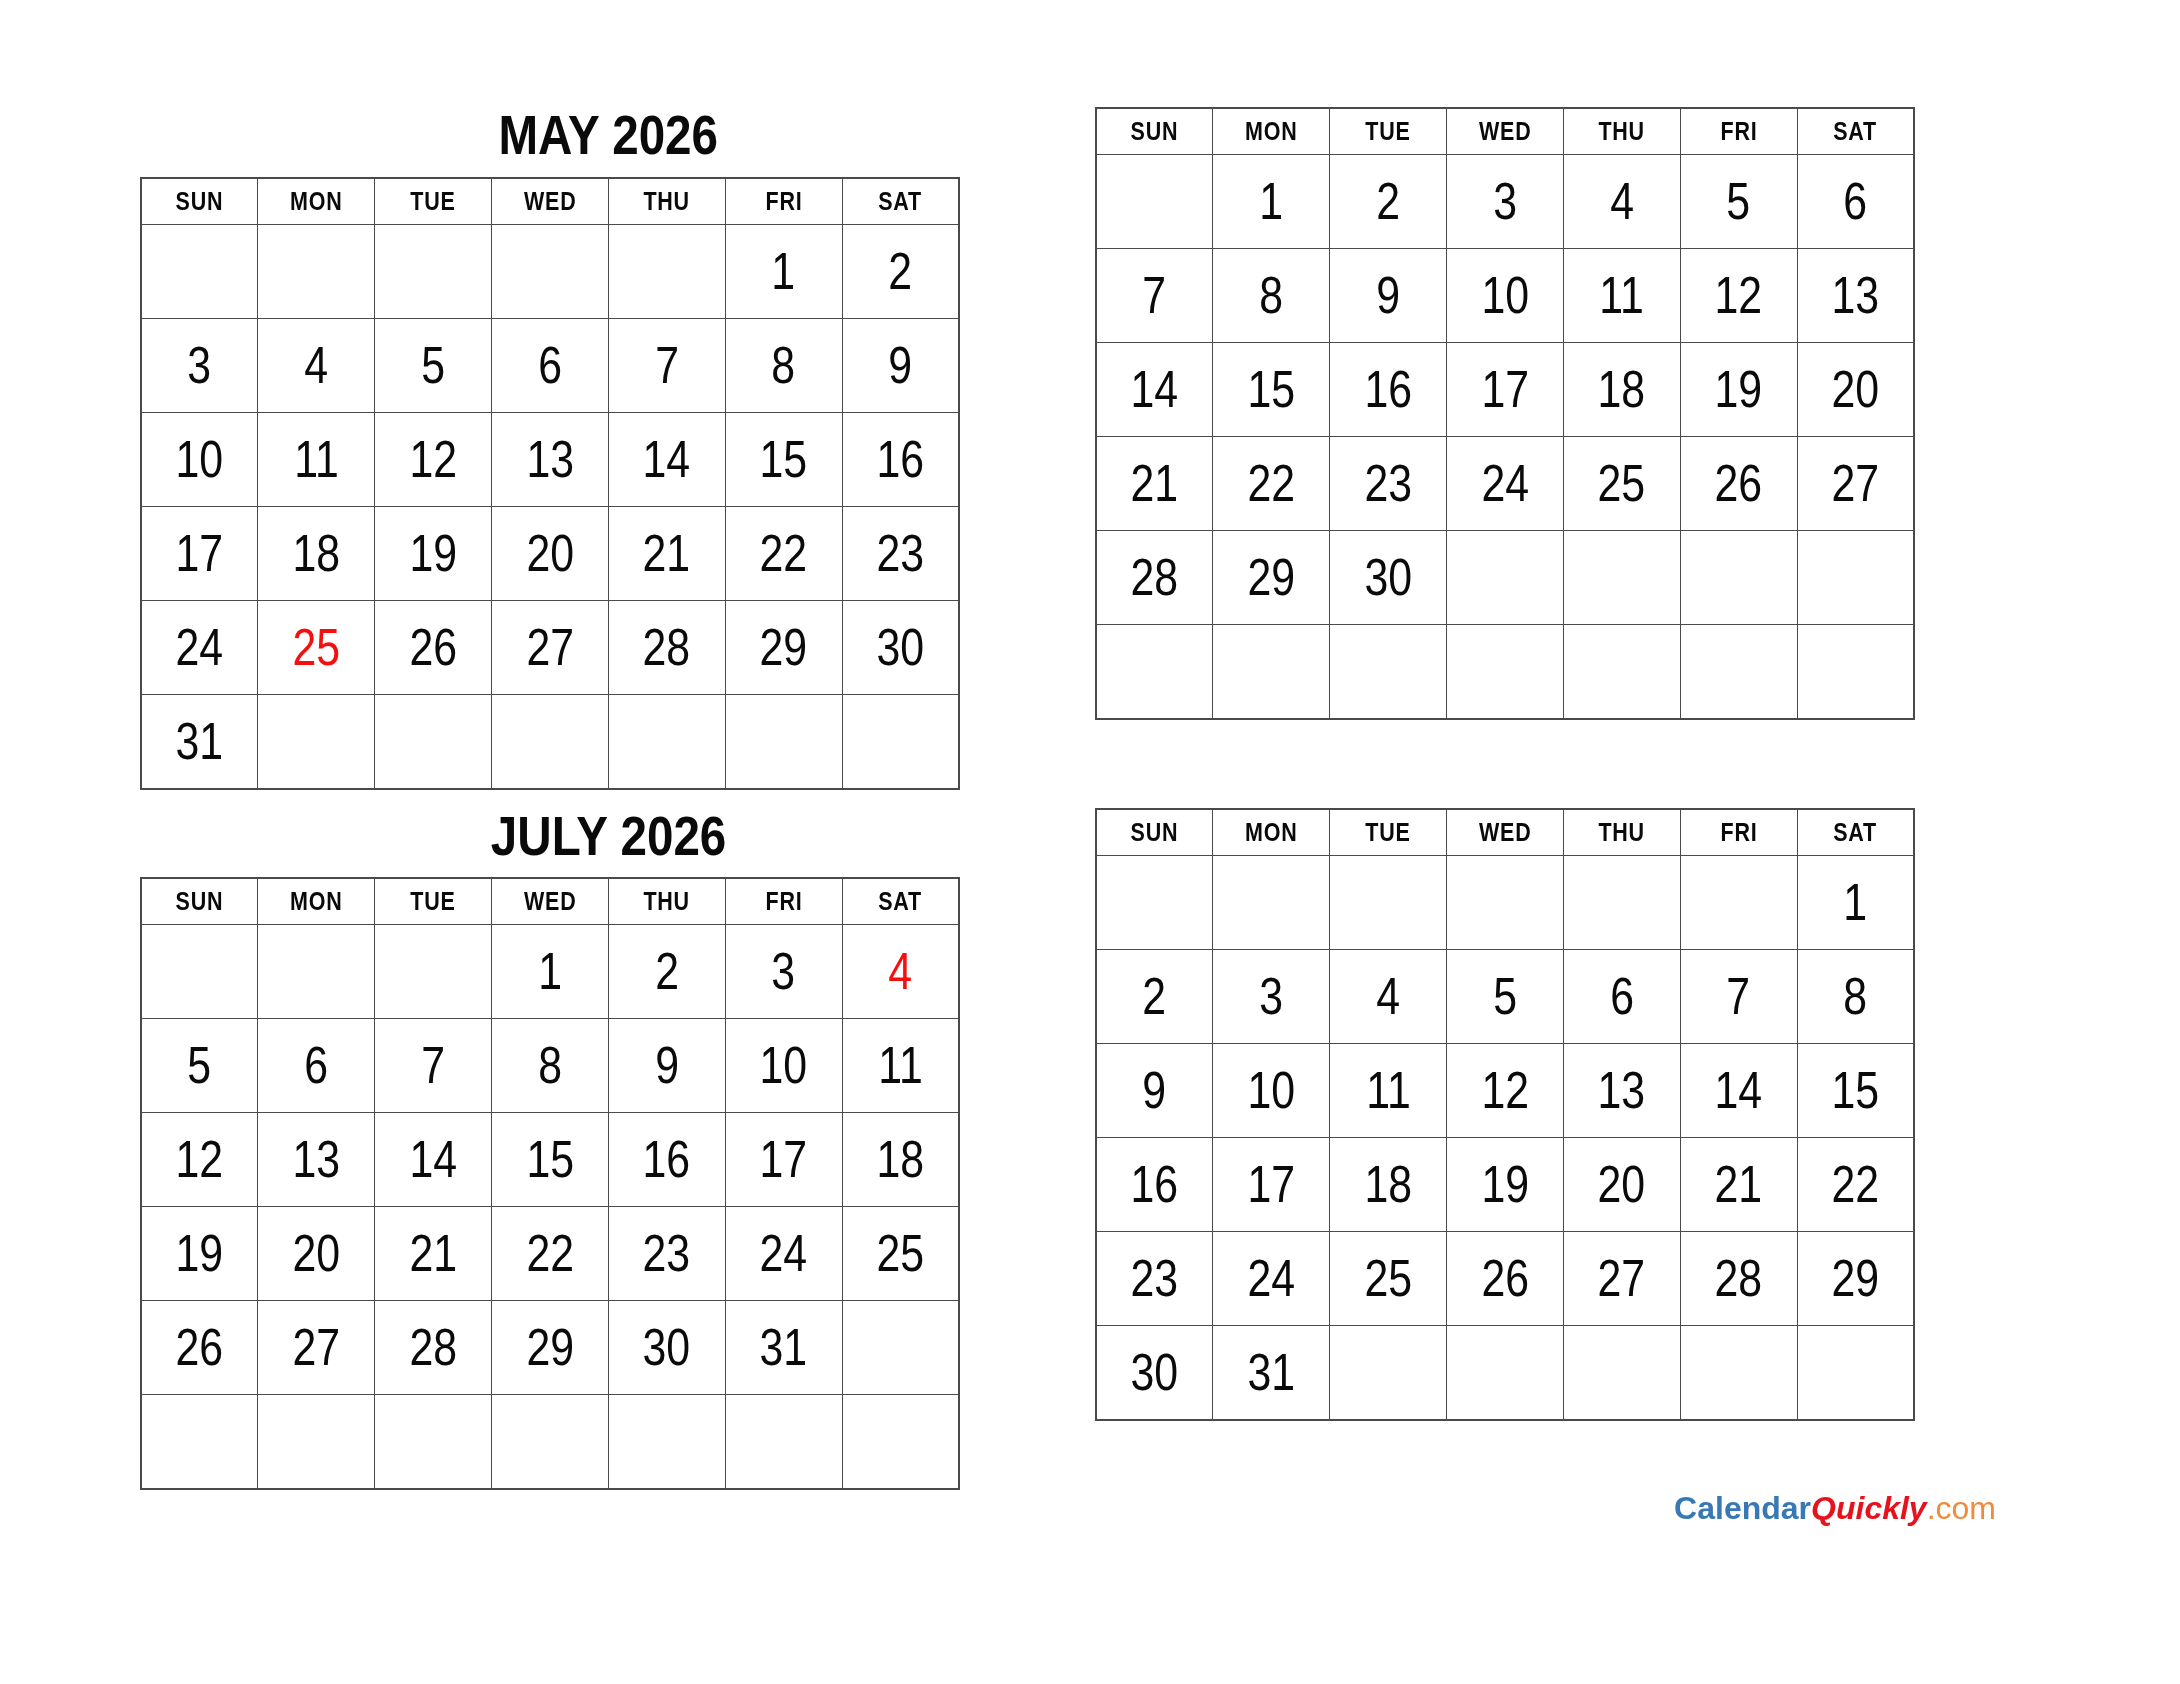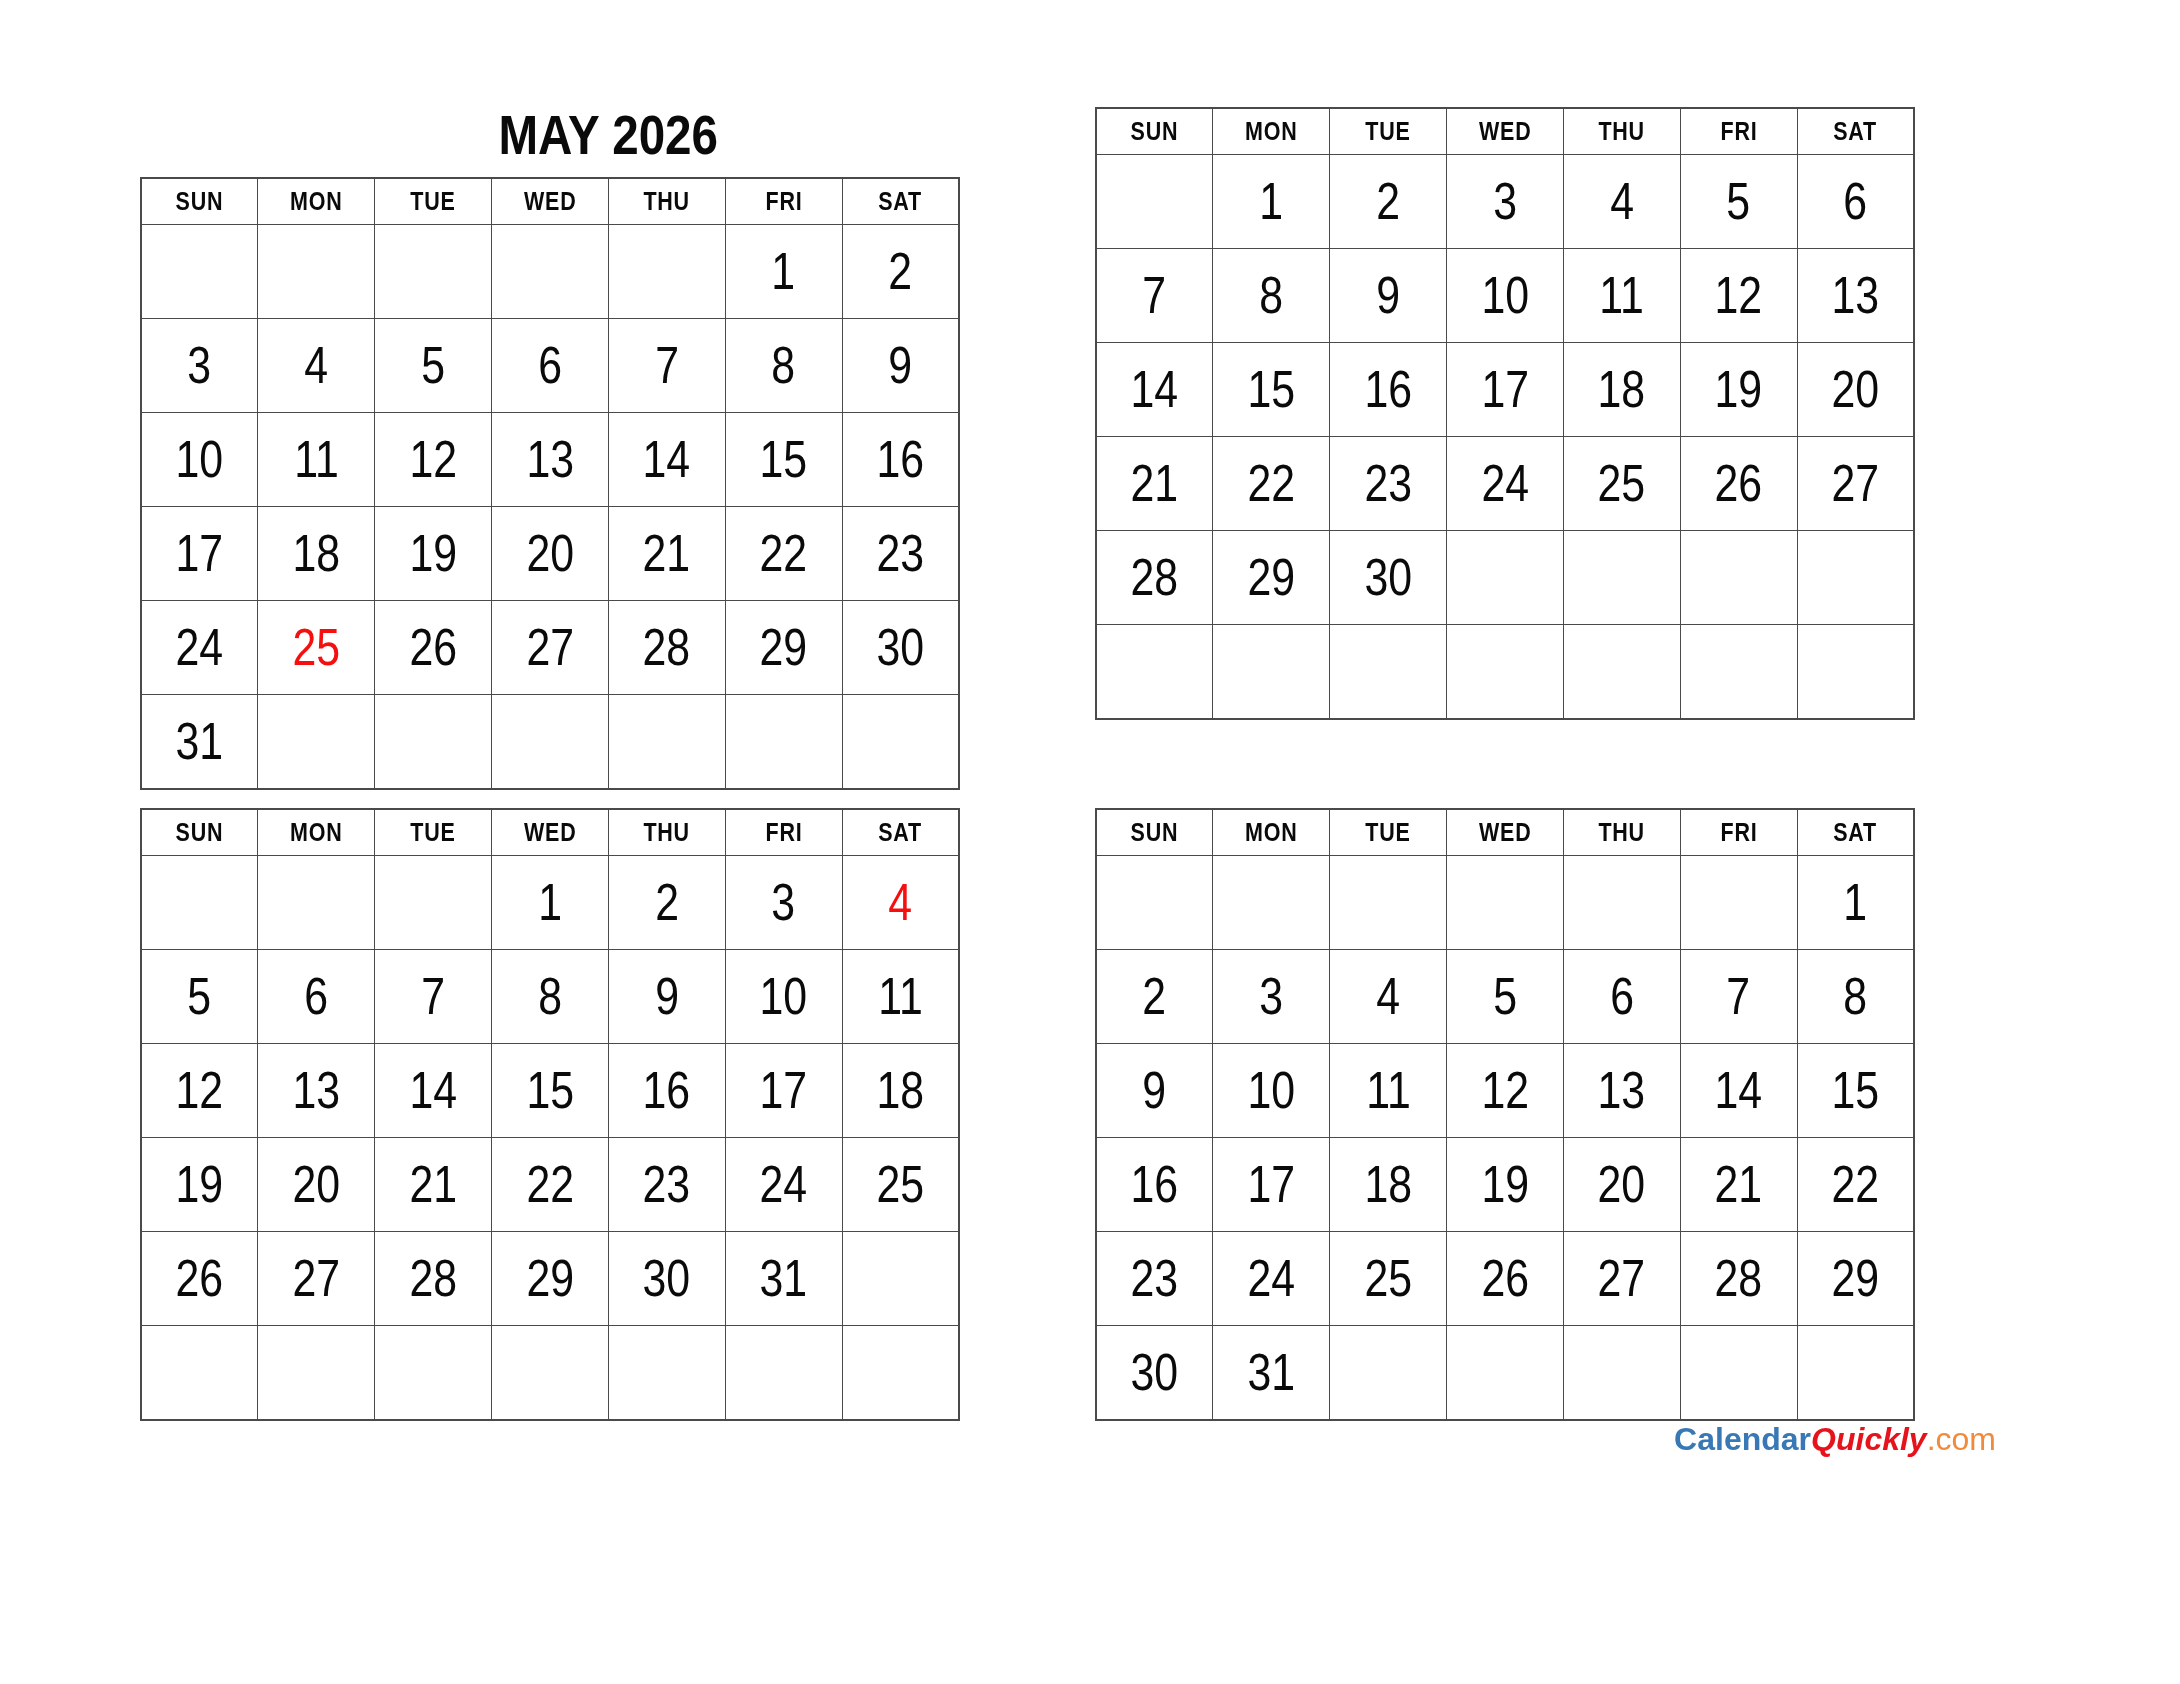--- a/index.html
+++ b/index.html
@@ -218,20 +218,21 @@
               <td></td>
               <td></td>
               <td></td>
               <td></td>
             </tr>
           </tbody>
     </table>
   </div>
 
   <div class="month">
+    <div class="month-title"><span class="cond">JULY 2026</span></div>
     <table class="cal">
       <thead>
         <tr>
               <th><span class="cond">SUN</span></th>
               <th><span class="cond">MON</span></th>
               <th><span class="cond">TUE</span></th>
               <th><span class="cond">WED</span></th>
               <th><span class="cond">THU</span></th>
               <th><span class="cond">FRI</span></th>
               <th><span class="cond">SAT</span></th>

